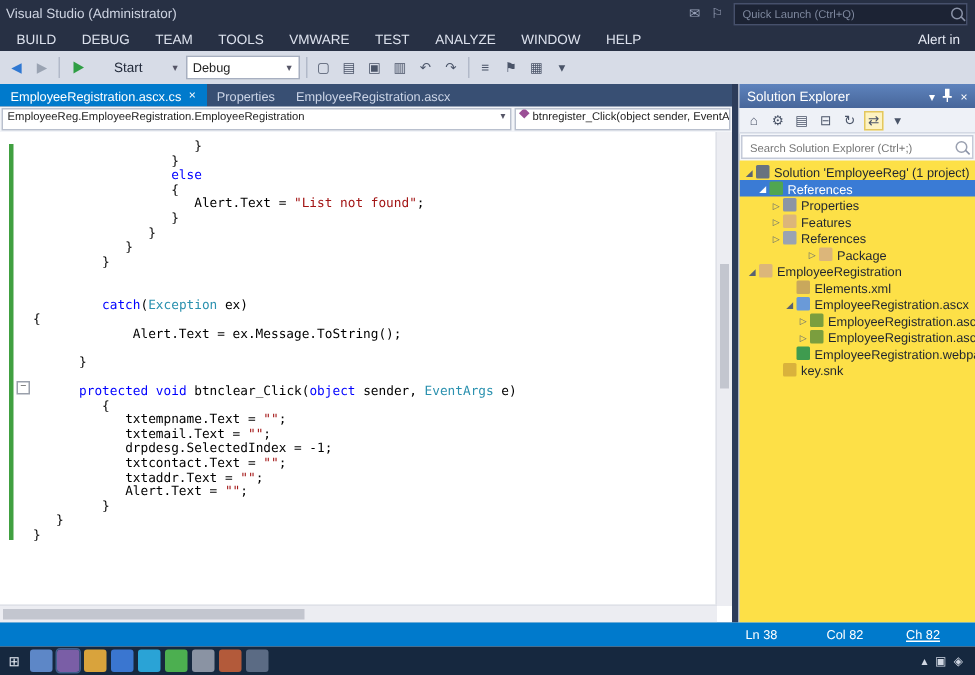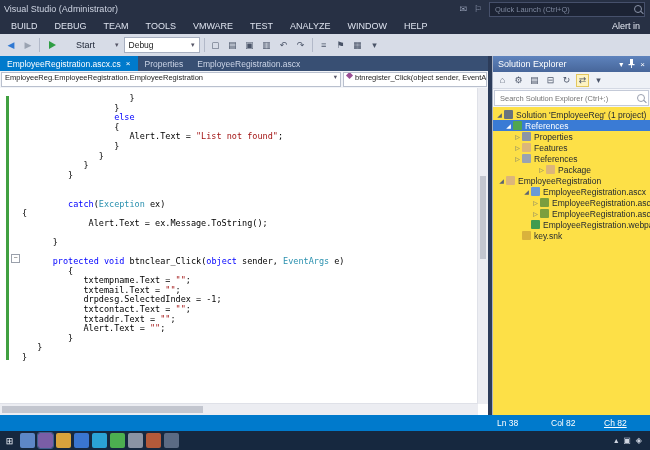--- a/index.html
+++ b/index.html
@@ -280,20 +280,25 @@
           <span class="expander">▷</span>
           <span class="tree-icon icon-folder"></span>
           <span>Package</span>
         </div>
         <div class="tree-row" style="padding-left: 4px;">
           <span class="expander">◢</span>
           <span class="tree-icon icon-folder"></span>
           <span>EmployeeRegistration</span>
         </div>
         <div class="tree-row" style="padding-left: 29px;">
+          <span class="expander"></span>
+          <span class="tree-icon icon-xml"></span>
+          <span>Elements.xml</span>
+        </div>
+        <div class="tree-row" style="padding-left: 29px;">
           <span class="expander">◢</span>
           <span class="tree-icon icon-ascx"></span>
           <span>EmployeeRegistration.ascx</span>
         </div>
         <div class="tree-row" style="padding-left: 38px;">
           <span class="expander">▷</span>
           <span class="tree-icon icon-cs"></span>
           <span>EmployeeRegistration.ascx.cs</span>
         </div>
         <div class="tree-row" style="padding-left: 38px;">

